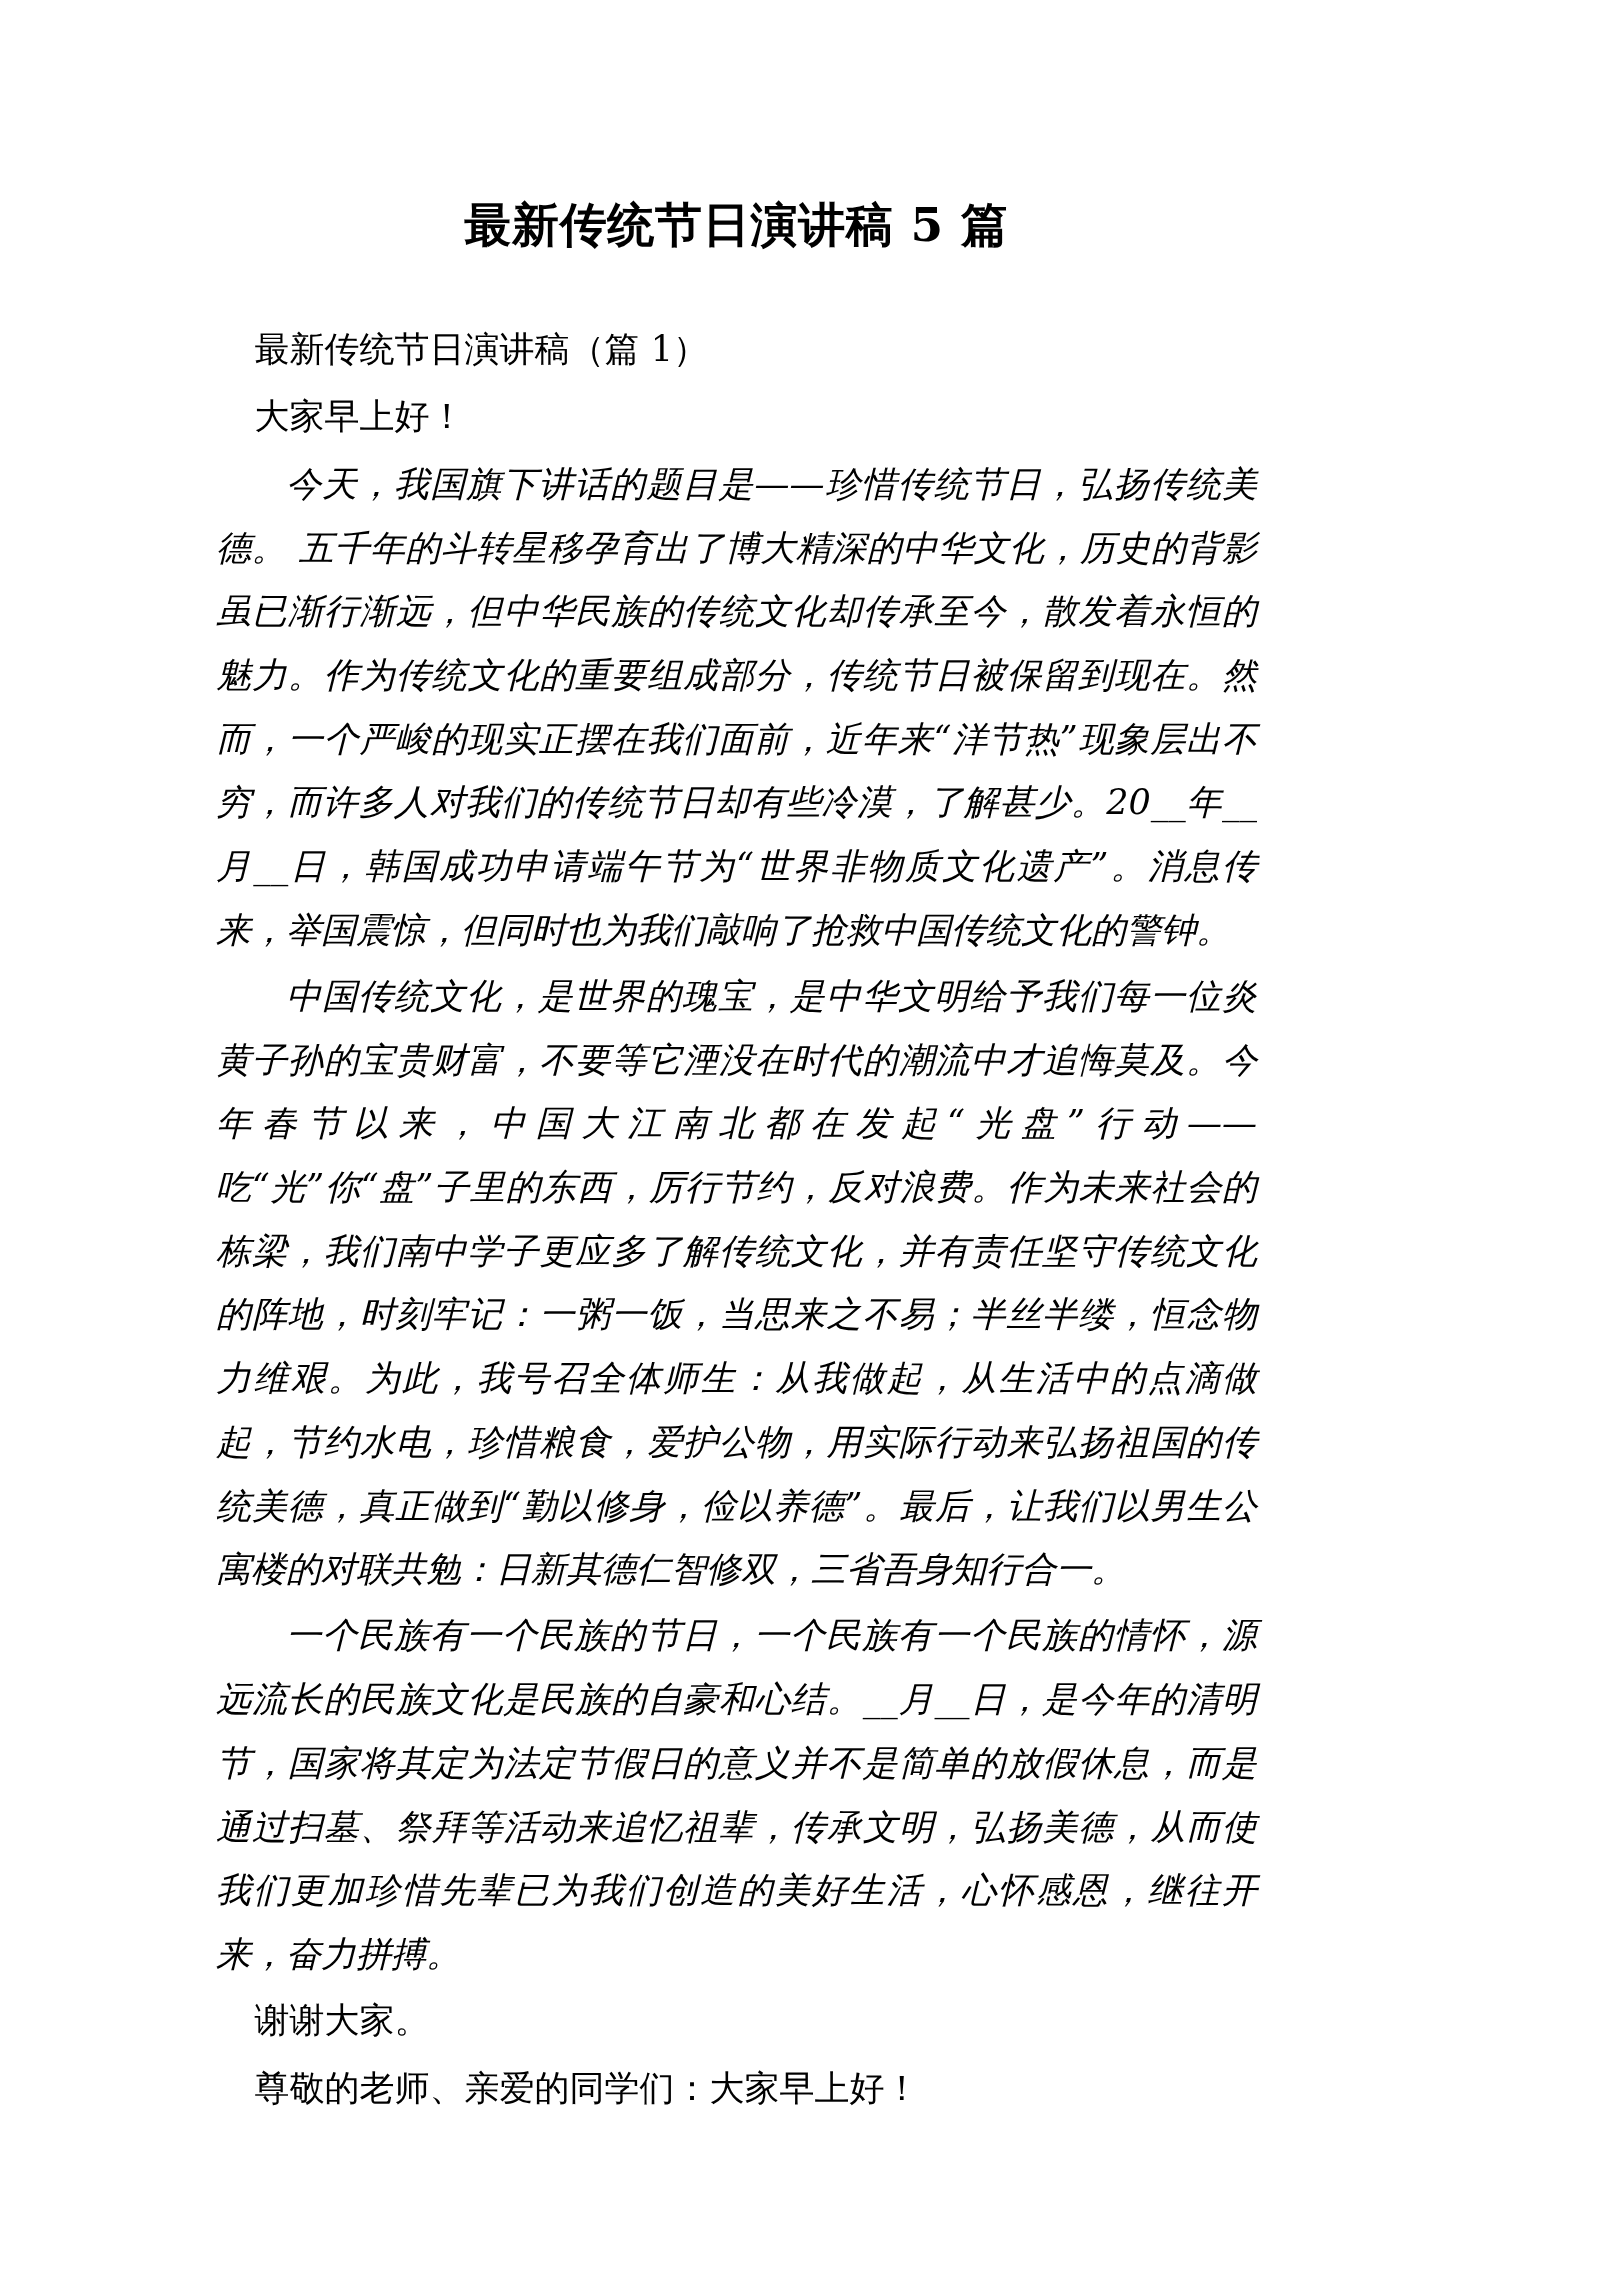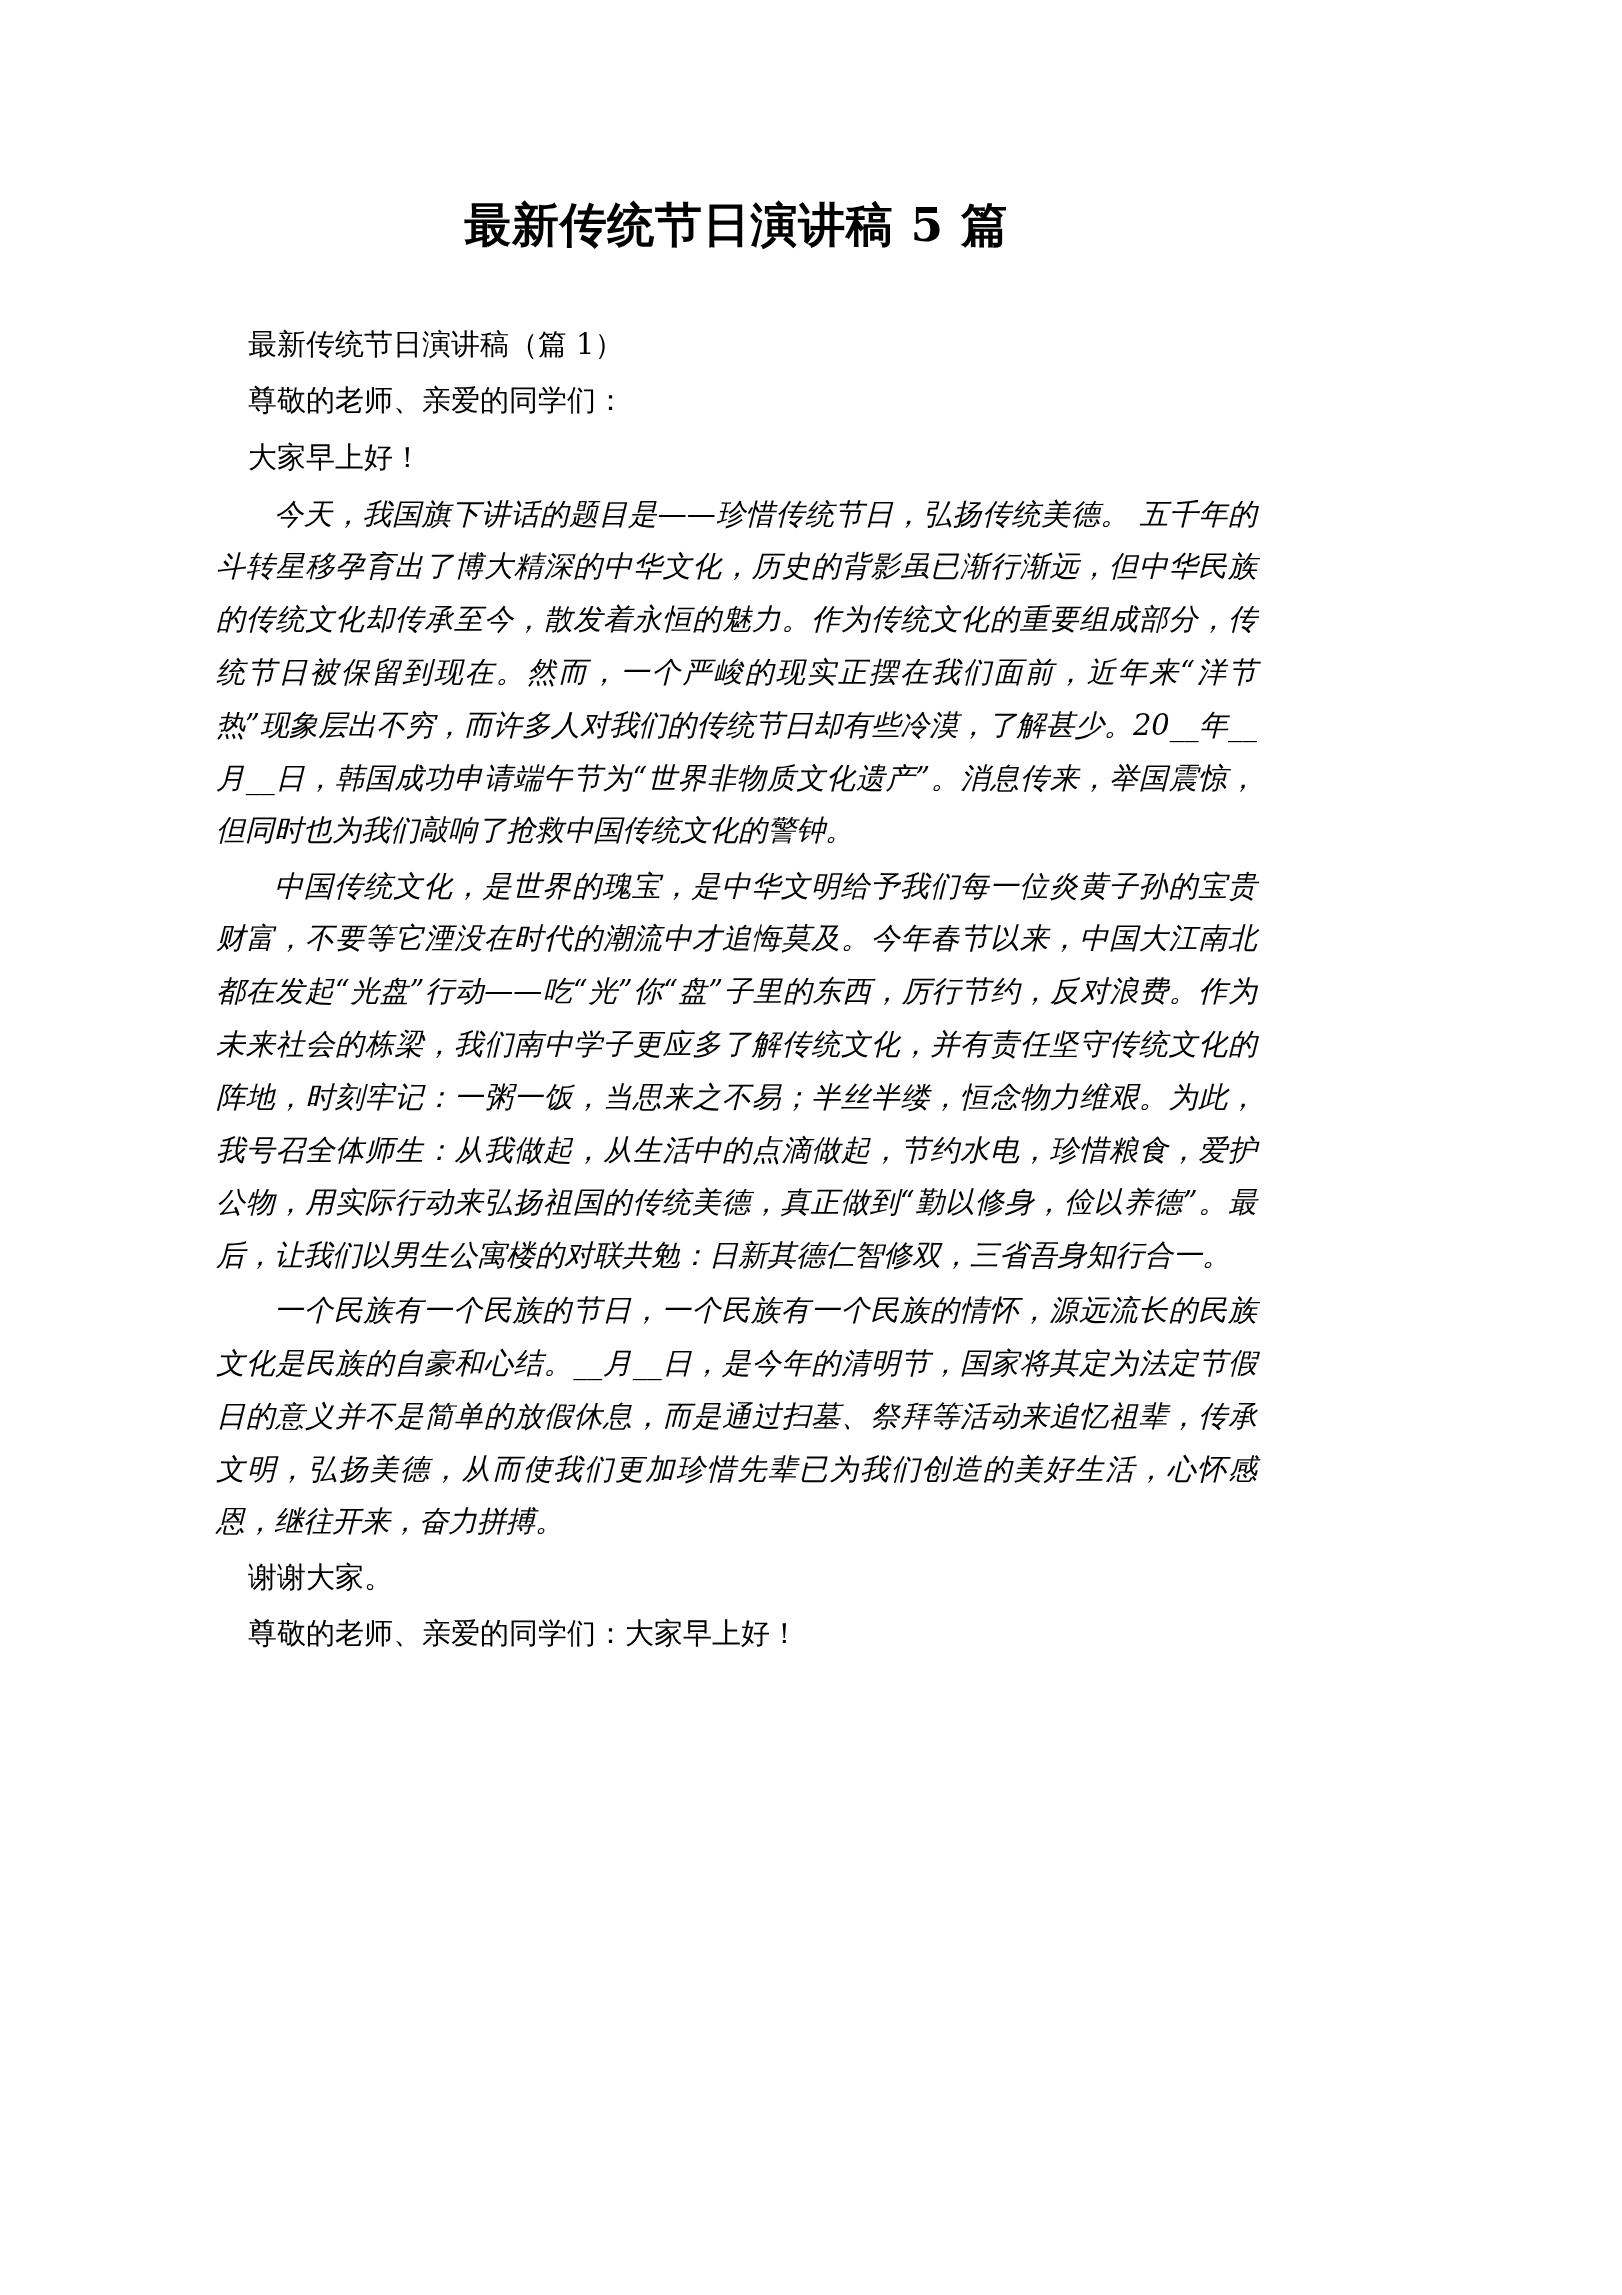--- a/index.html
+++ b/index.html
@@ -23,21 +23,21 @@
     font-size: 47px;
     font-weight: bold;
     line-height: 1.25;
     text-align: center;
     color: #000000;
     letter-spacing: 0.7px;
     margin: 0 0 63px 0;
     font-family: "DejaVu Serif", "Liberation Serif", serif;
   }
   .block {
-    font-size: 29px;
+    font-size: 35px;
     line-height: 1.82;
     color: #000000;
     text-align: justify;
     text-justify: inter-character;
     margin: 0 0 3.9px 0;
     word-break: break-all;
     font-family: "DejaVu Serif", "Liberation Serif", serif;
   }
   .block.indent {
     text-indent: 2em;
@@ -52,21 +52,20 @@
 </style>
 </head>
 <body>
 
 <div class="page">
 
   <h1 class="doc-title">最新传统节日演讲稿 5 篇</h1>
 
   <div class="body-content">
     <p class="block flush">最新传统节日演讲稿（篇 1）</p>
-    <p class="block flush">尊敬的老师、亲爱的同学们：</p>
     <p class="block flush">大家早上好！</p>
     <p class="block indent para">今天，我国旗下讲话的题目是——珍惜传统节日，弘扬传统美德。 五千年的斗转星移孕育出了博大精深的中华文化，历史的背影虽已渐行渐远，但中华民族的传统文化却传承至今，散发着永恒的魅力。作为传统文化的重要组成部分，传统节日被保留到现在。然而，一个严峻的现实正摆在我们面前，近年来“洋节热”现象层出不穷，而许多人对我们的传统节日却有些冷漠，了解甚少。20__年__月__日，韩国成功申请端午节为“世界非物质文化遗产”。消息传来，举国震惊，但同时也为我们敲响了抢救中国传统文化的警钟。</p>
     <p class="block indent para">中国传统文化，是世界的瑰宝，是中华文明给予我们每一位炎黄子孙的宝贵财富，不要等它湮没在时代的潮流中才追悔莫及。今年春节以来，中国大江南北都在发起“光盘”行动——吃“光”你“盘”子里的东西，厉行节约，反对浪费。作为未来社会的栋梁，我们南中学子更应多了解传统文化，并有责任坚守传统文化的阵地，时刻牢记：一粥一饭，当思来之不易；半丝半缕，恒念物力维艰。为此，我号召全体师生：从我做起，从生活中的点滴做起，节约水电，珍惜粮食，爱护公物，用实际行动来弘扬祖国的传统美德，真正做到“勤以修身，俭以养德”。最后，让我们以男生公寓楼的对联共勉：日新其德仁智修双，三省吾身知行合一。</p>
     <p class="block indent para">一个民族有一个民族的节日，一个民族有一个民族的情怀，源远流长的民族文化是民族的自豪和心结。__月__日，是今年的清明节，国家将其定为法定节假日的意义并不是简单的放假休息，而是通过扫墓、祭拜等活动来追忆祖辈，传承文明，弘扬美德，从而使我们更加珍惜先辈已为我们创造的美好生活，心怀感恩，继往开来，奋力拼搏。</p>
     <p class="block flush">谢谢大家。</p>
     <p class="block flush">尊敬的老师、亲爱的同学们：大家早上好！</p>
   </div>
 
 </div>
 

